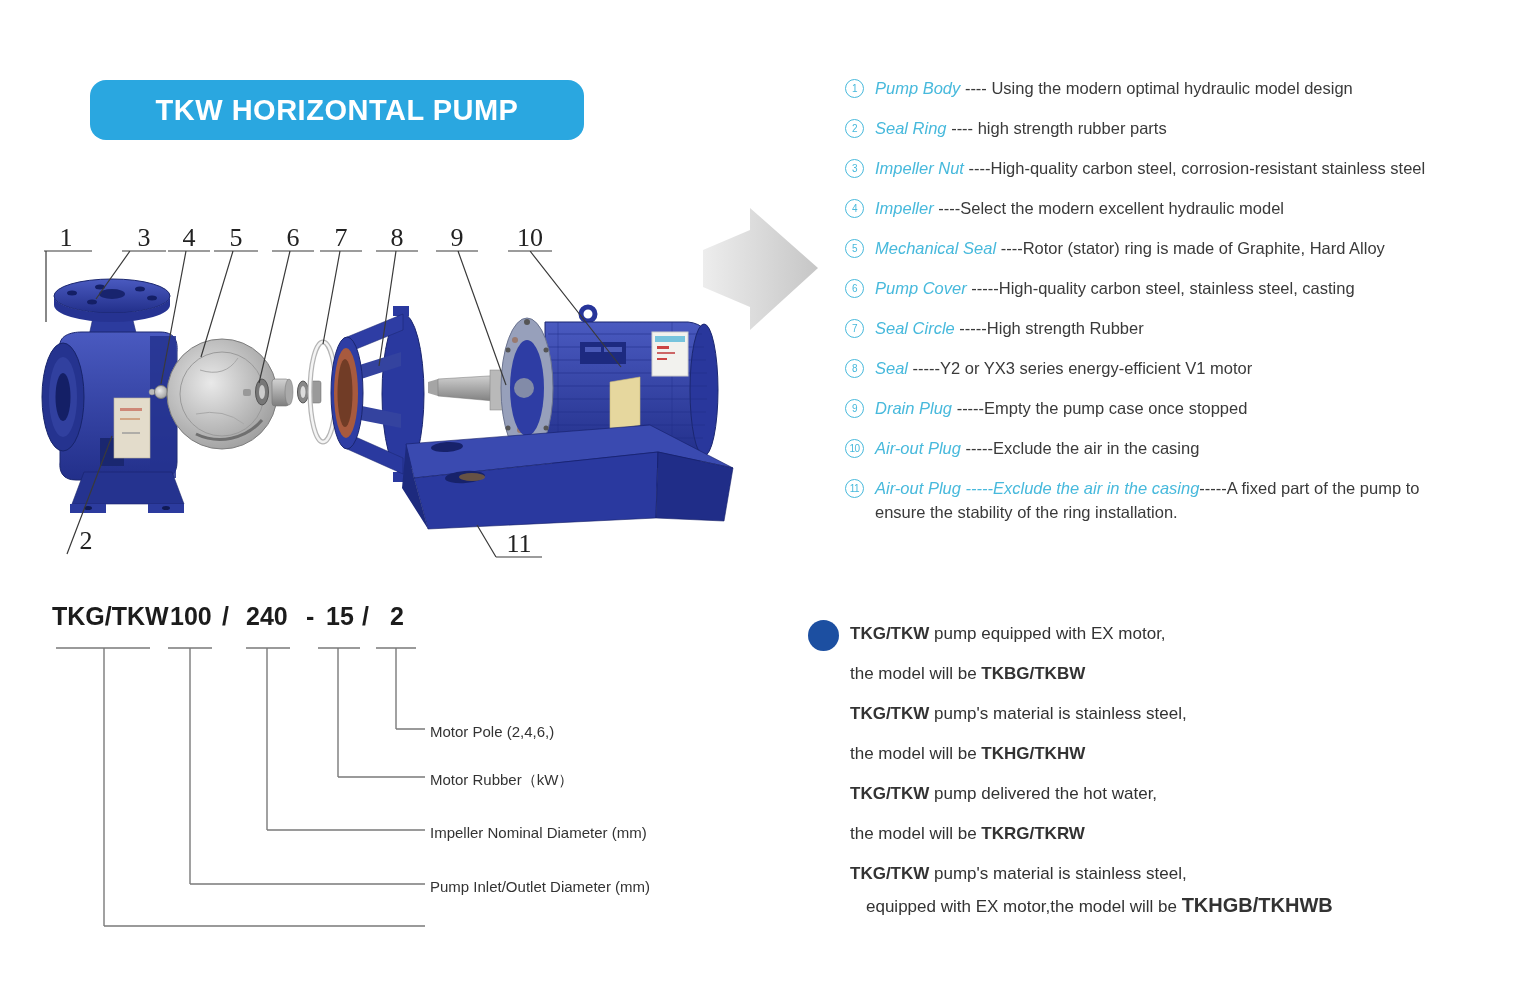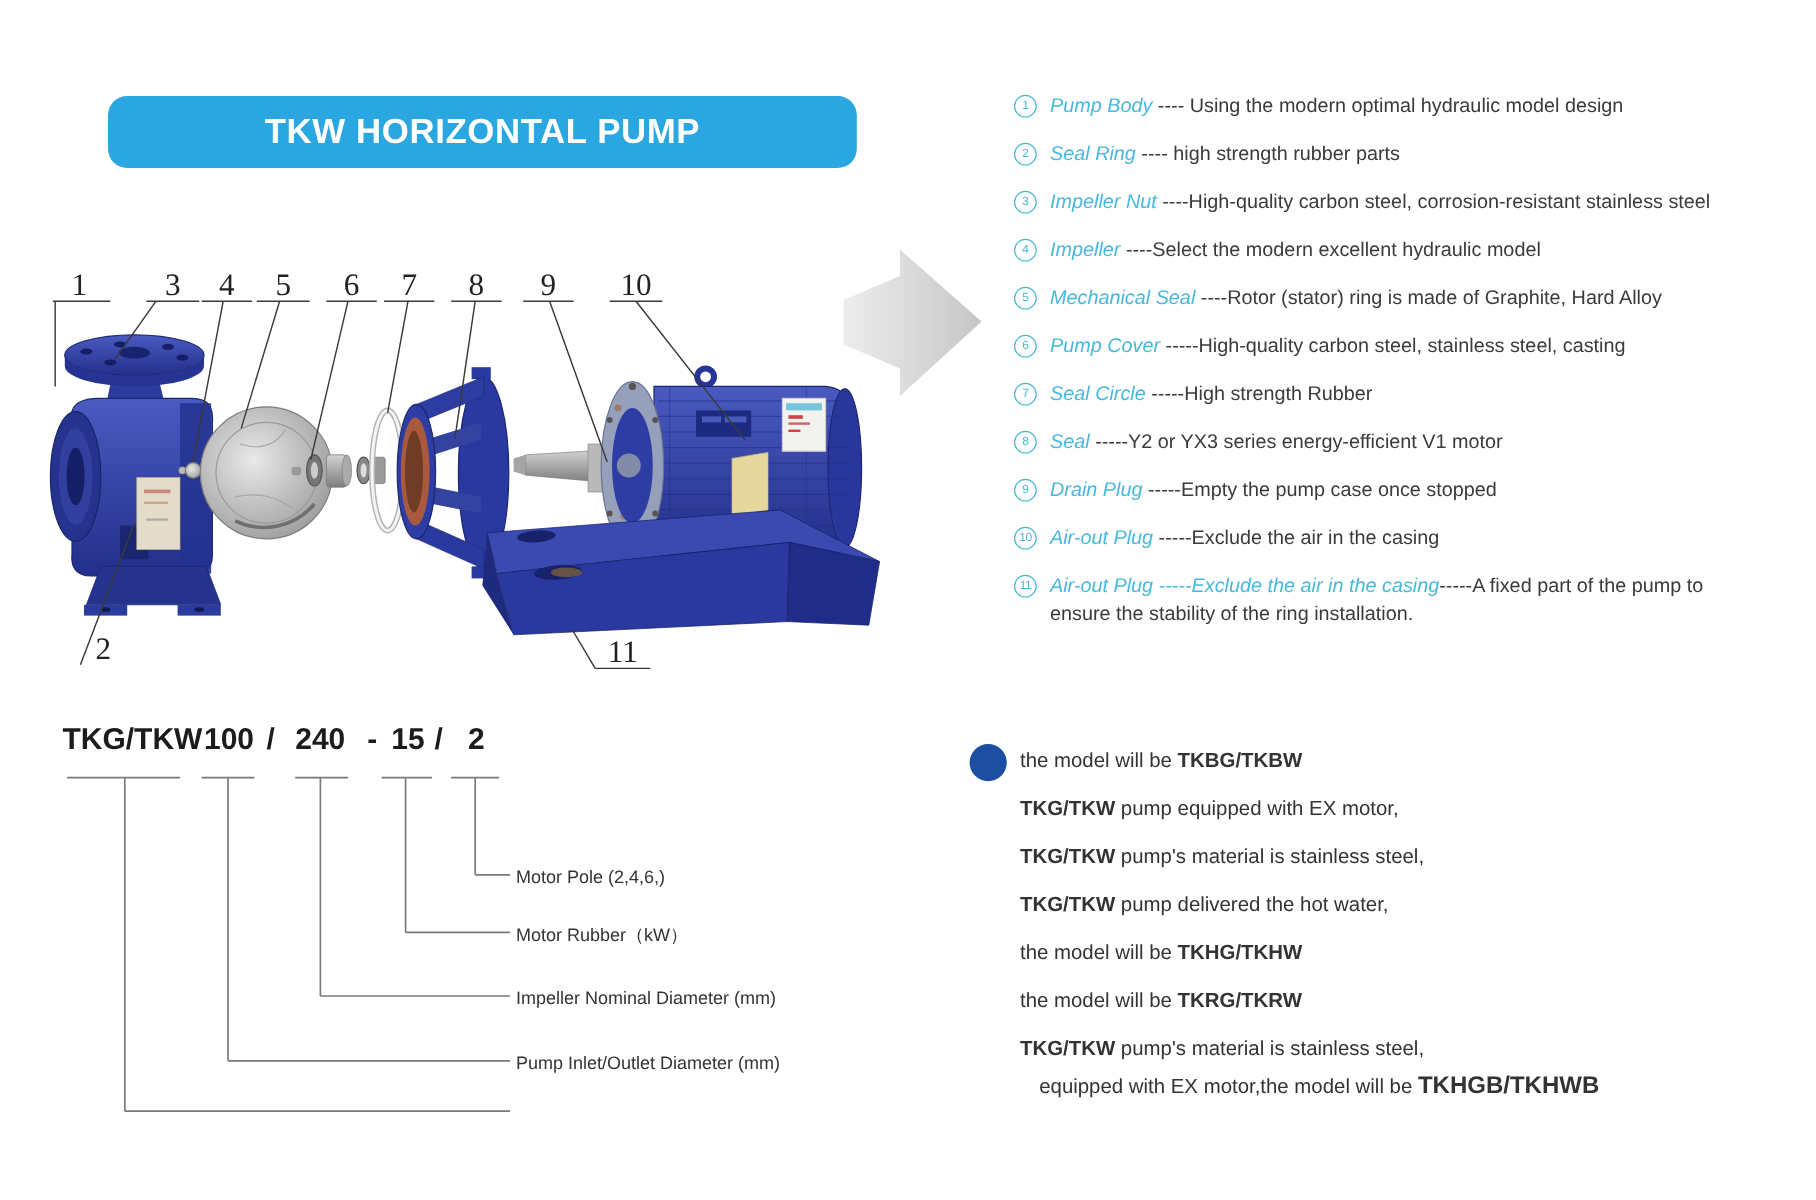--- a/index.html
+++ b/index.html
@@ -1,20 +1,20 @@
 <!DOCTYPE html>
 <html><head>
 <meta charset="utf-8">
 <style>
   html,body{margin:0;padding:0;background:#fff;}
   .page{position:relative;width:1513px;height:1000px;background:#ffffff;overflow:hidden;
         font-family:"Liberation Sans",sans-serif;color:#3a3a3a;}
 
   
-  .banner{position:absolute;left:90px;top:80px;width:624px;height:60px;background:#2aa7e0;
+  .banner{position:absolute;left:90px;top:80px;width:494px;height:60px;background:#2aa7e0;
           border-radius:16px;display:flex;align-items:center;justify-content:center;}
   .banner span{color:#ffffff;font-size:29px;font-weight:bold;letter-spacing:.5px;}
 
   
   .diagram{position:absolute;left:30px;top:195px;width:800px;height:385px;}
   .co{font-family:"Liberation Serif",serif;font-size:26px;fill:#222;text-anchor:middle;}
 
   
   .plist{position:absolute;left:845px;top:76px;width:660px;}
   .pitem{position:relative;padding-left:30px;margin-bottom:16px;font-size:16.5px;
@@ -262,23 +262,23 @@
              M376,648 H416 M396,648 V729 M396,729 H425" fill="none" stroke="#7a7a7a" stroke-width="1.4"></path>
   </svg>
 
   <div class="mlabel" style="top:721px">Motor Pole (2,4,6,)</div>
   <div class="mlabel" style="top:769px">Motor Rubber（kW）</div>
   <div class="mlabel" style="top:822px">Impeller Nominal Diameter (mm)</div>
   <div class="mlabel" style="top:876px">Pump Inlet/Outlet Diameter (mm)</div>
 
   <div class="bullet"></div>
   <div class="notes">
+    <div class="nline"><span class="strong">TKG/TKW </span><span>pump equipped with EX motor,</span></div>
     <div class="nline"><span>the model will be </span><span class="strong">TKBG/TKBW</span></div>
-    <div class="nline"><span class="strong">TKG/TKW </span><span>pump equipped with EX motor,</span></div>
     <div class="nline"><span class="strong">TKG/TKW </span><span>pump's material is stainless steel,</span></div>
+    <div class="nline"><span>the model will be </span><span class="strong">TKHG/TKHW</span></div>
     <div class="nline"><span class="strong">TKG/TKW </span><span>pump delivered the hot water,</span></div>
-    <div class="nline"><span>the model will be </span><span class="strong">TKHG/TKHW</span></div>
     <div class="nline"><span>the model will be </span><span class="strong">TKRG/TKRW</span></div>
     <div class="nline"><span class="strong">TKG/TKW </span><span>pump's material is stainless steel,</span></div>
     <div class="nline tight"><span>equipped with EX motor,the model will be </span><span class="xl">TKHGB/TKHWB</span></div>
   </div>
 
 </div>
 
 </body></html>

